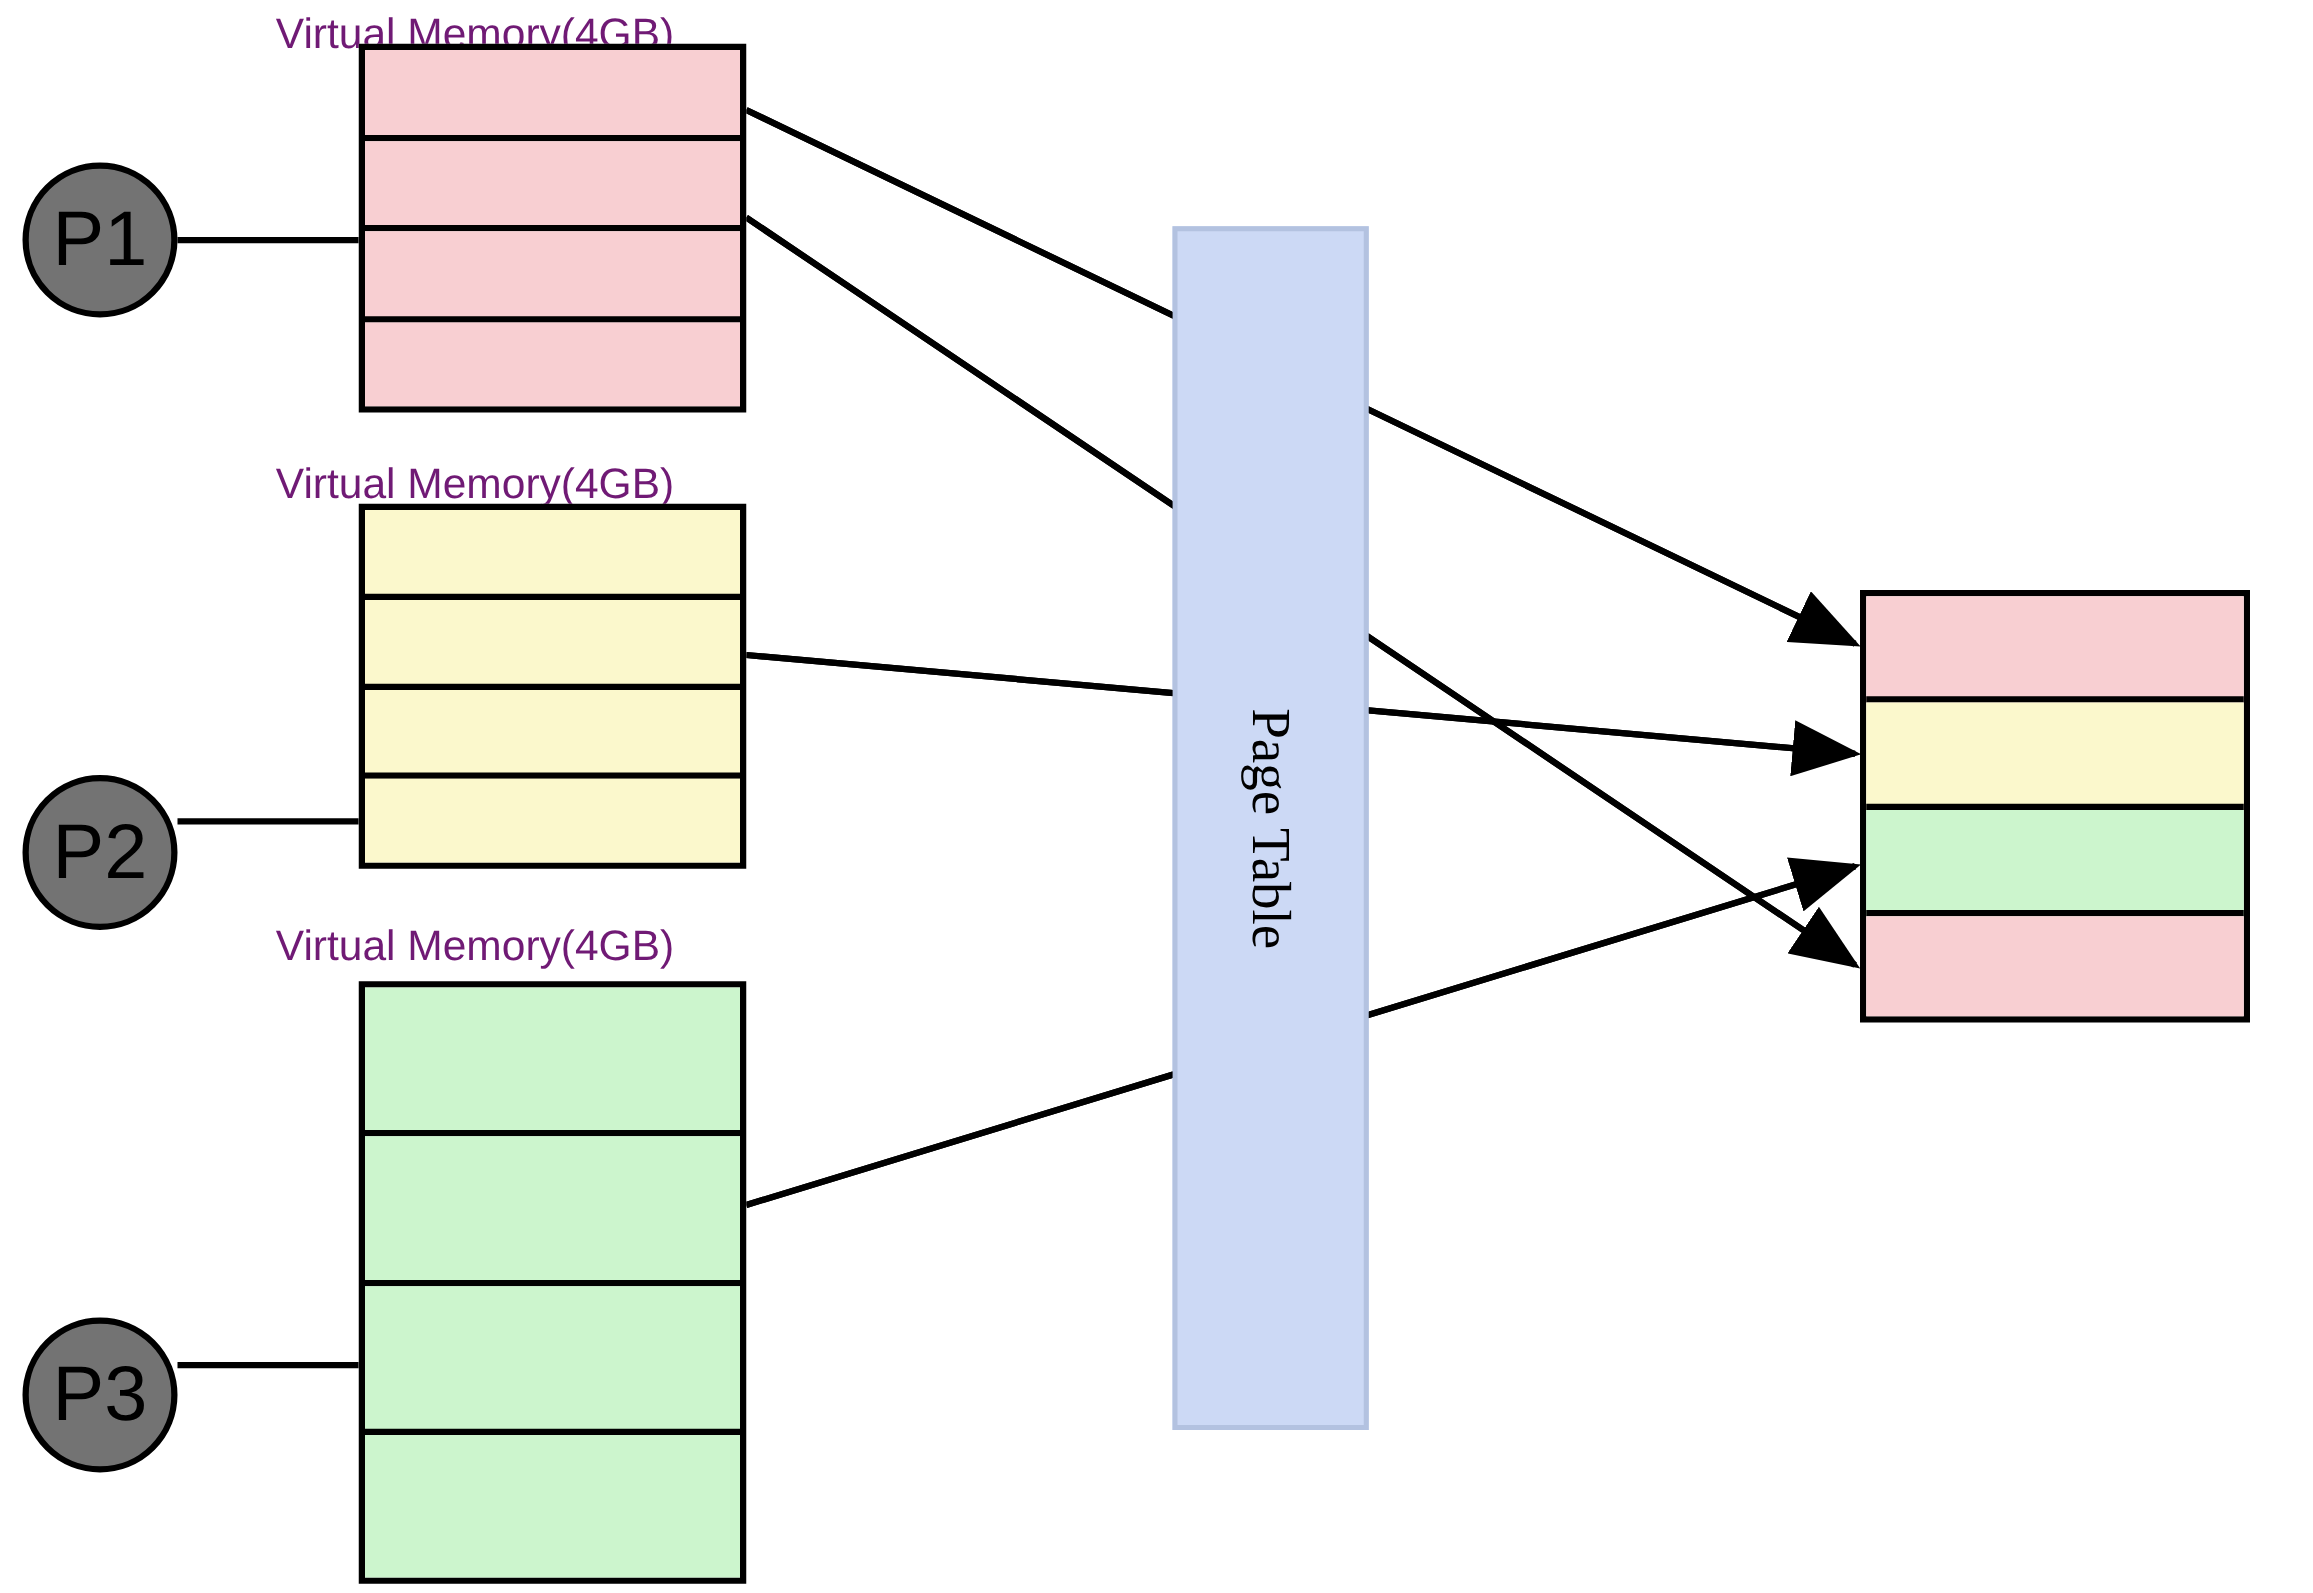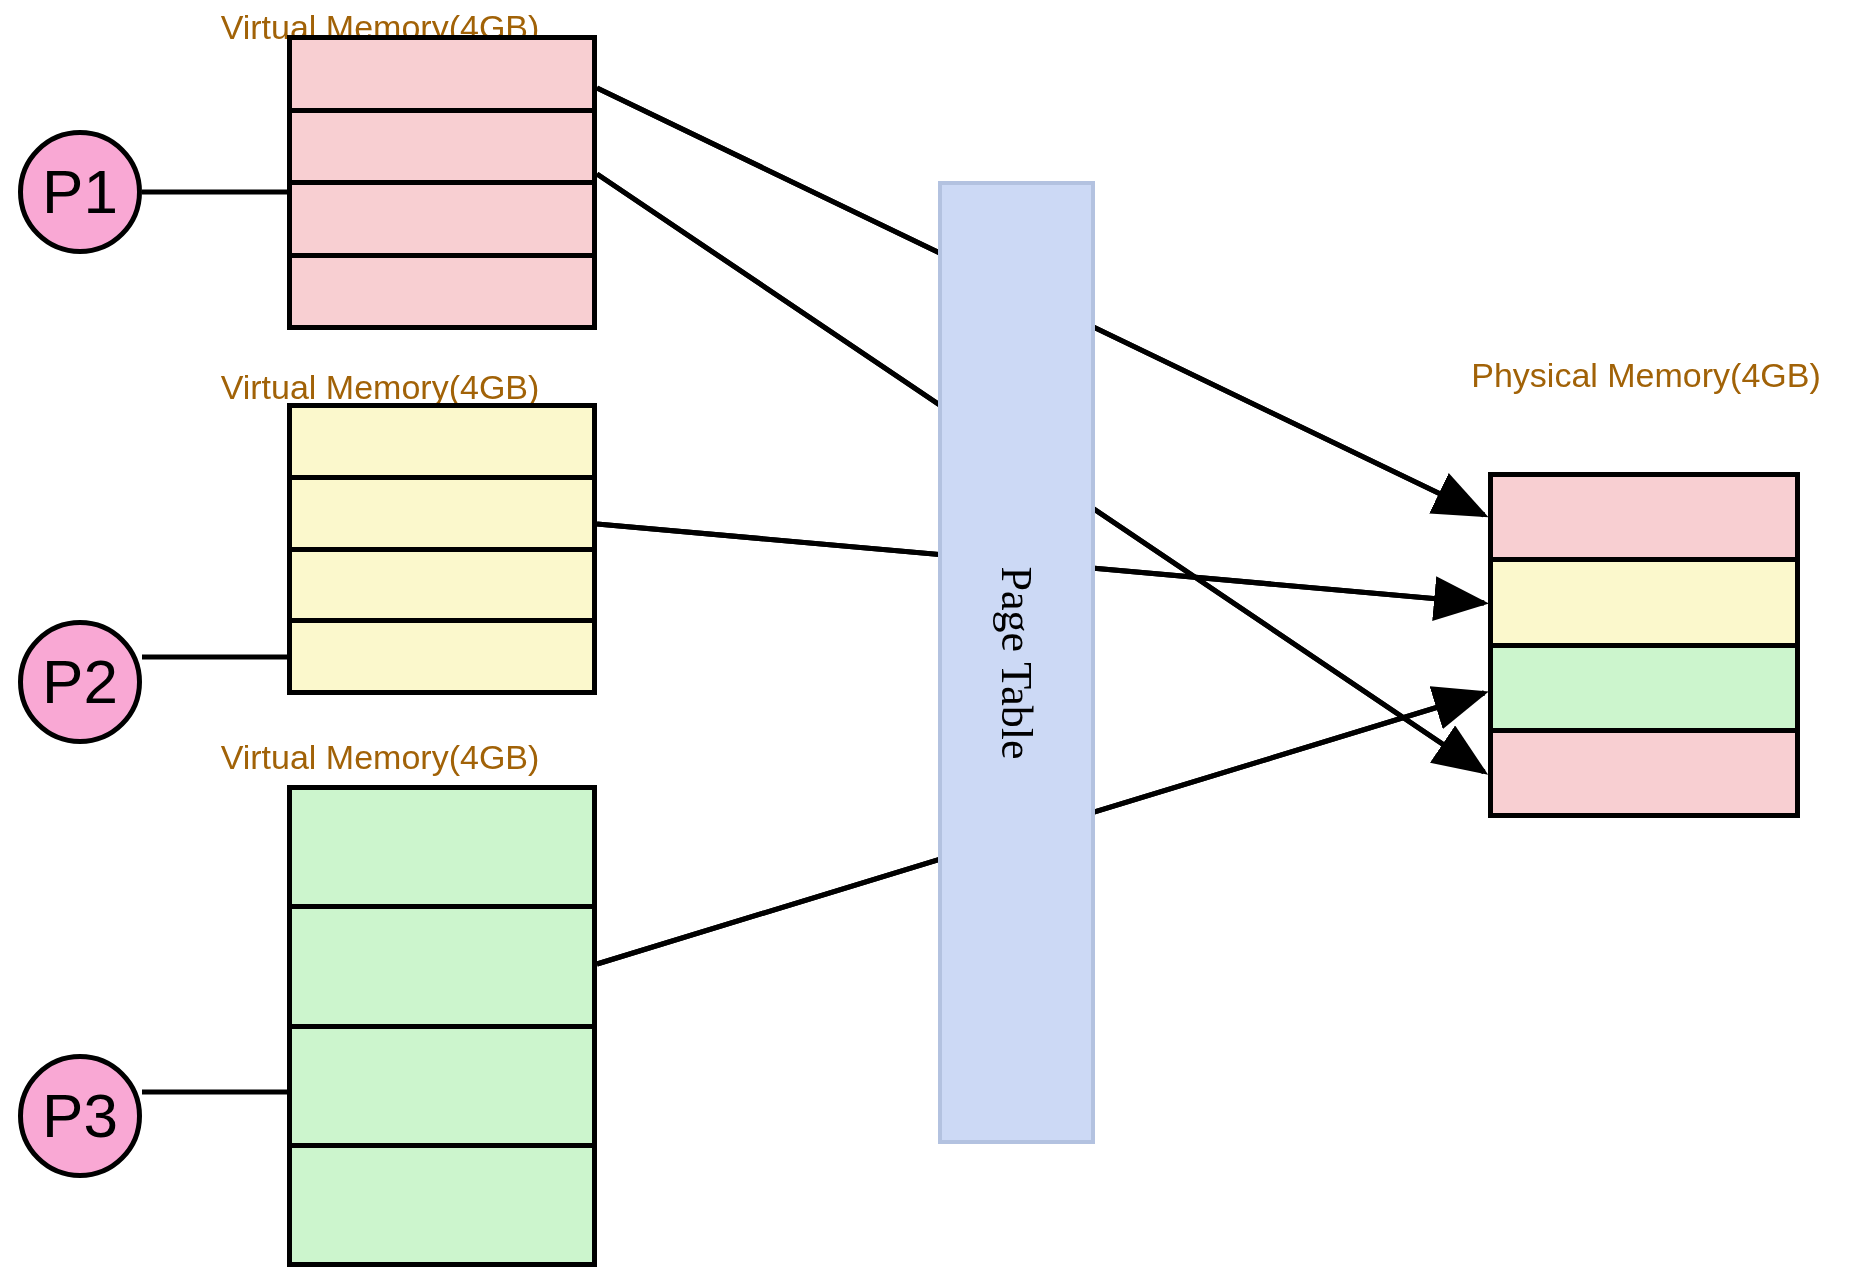--- a/index.html
+++ b/index.html
@@ -22,38 +22,38 @@
     left: 0;
     top: 0;
     width: 1850px;
     height: 1274px;
     pointer-events: none;
   }
   .proc-circle {
     position: absolute;
     border: 5px solid #000000;
     border-radius: 50%;
-    background: #f9a8d4;
+    background: #737373;
     box-sizing: border-box;
     display: flex;
     align-items: center;
     justify-content: center;
   }
   .proc-label {
     font-family: "Liberation Sans", sans-serif;
     font-size: 62px;
     color: #000000;
     line-height: 1;
     letter-spacing: 0px;
   }
   .mem-title {
     position: absolute;
     font-family: "Liberation Sans", sans-serif;
     font-size: 34px;
-    color: #a16207;
+    color: #701a75;
     white-space: nowrap;
     line-height: 1;
   }
   .mem-block {
     position: absolute;
     border: 5px solid #000000;
     box-sizing: border-box;
     display: flex;
     flex-direction: column;
     background: #ffffff;
@@ -156,21 +156,20 @@
       </div>
       <div class="mem-title" style="left: 380px; top: 740px; transform: translateX(-50%);">Virtual Memory(4GB)</div>
       <div class="mem-block" style="left: 287px; top: 785px; width: 310px; height: 482px;">
         <div class="mem-row" style="background: rgb(204, 245, 205);"></div>
         <div class="mem-row" style="background: rgb(204, 245, 205);"></div>
         <div class="mem-row" style="background: rgb(204, 245, 205);"></div>
         <div class="mem-row" style="background: rgb(204, 245, 205);"></div>
       </div>
     </div>
 
-  <div class="mem-title" id="phys-title" style="left: 1646px; top: 358px; transform: translateX(-50%);">Physical Memory(4GB)</div>
   <div class="mem-block" id="phys-block" style="left: 1488px; top: 472px; width: 312px; height: 346px;">
       <div class="mem-row" style="background: rgb(248, 207, 210);"></div>
       <div class="mem-row" style="background: rgb(251, 248, 204);"></div>
       <div class="mem-row" style="background: rgb(204, 245, 205);"></div>
       <div class="mem-row" style="background: rgb(248, 207, 210);"></div>
     </div>
 
 </div>
 
 </body></html>

